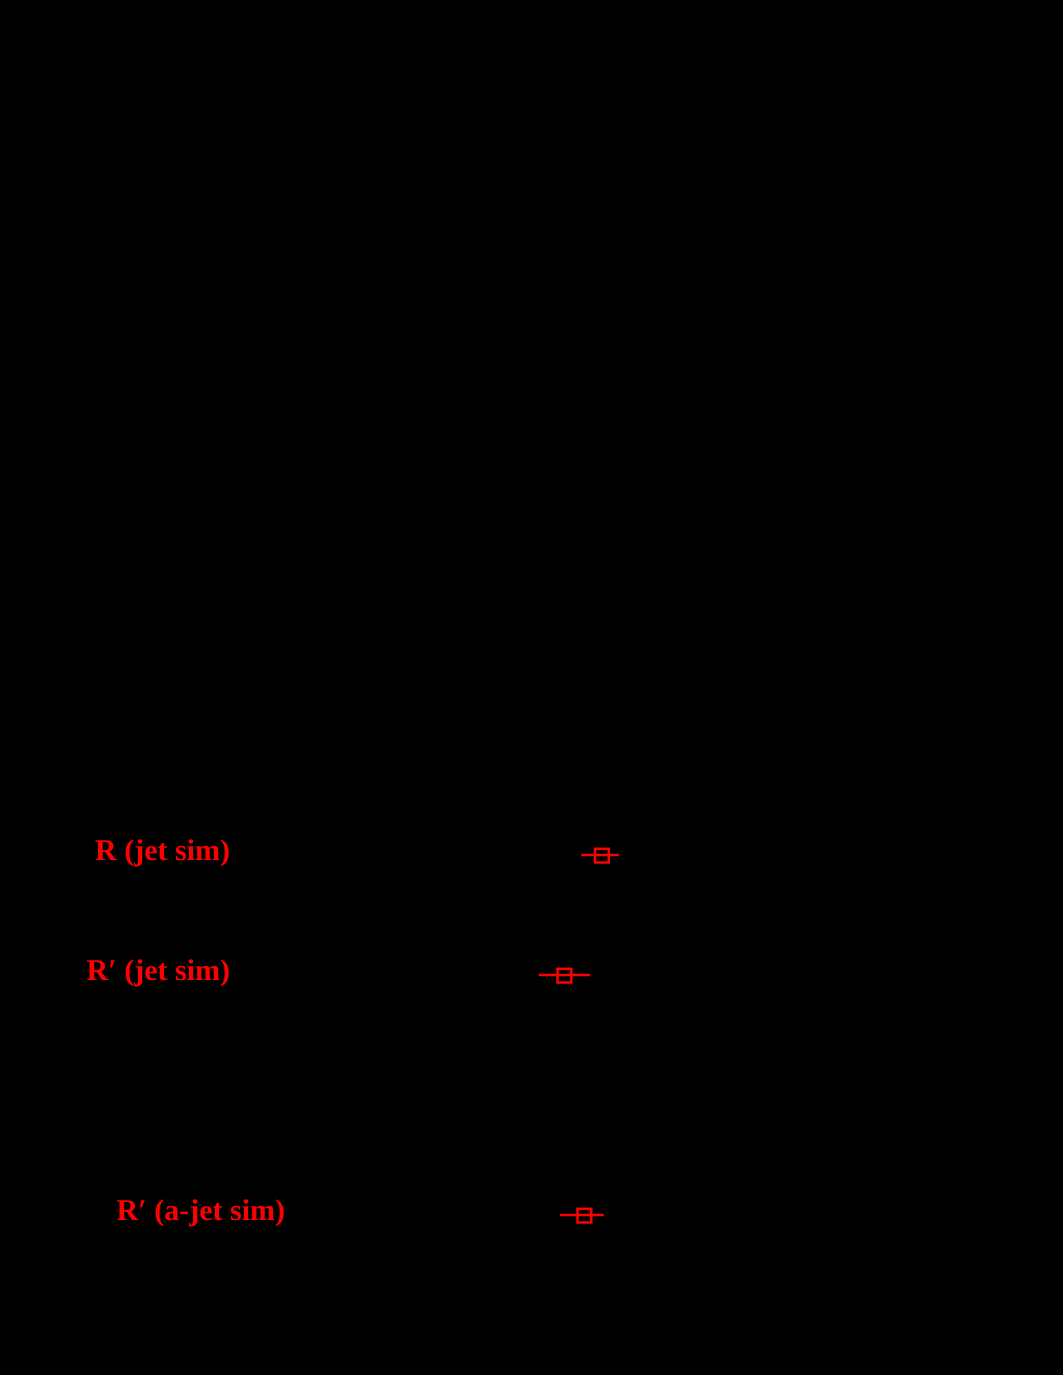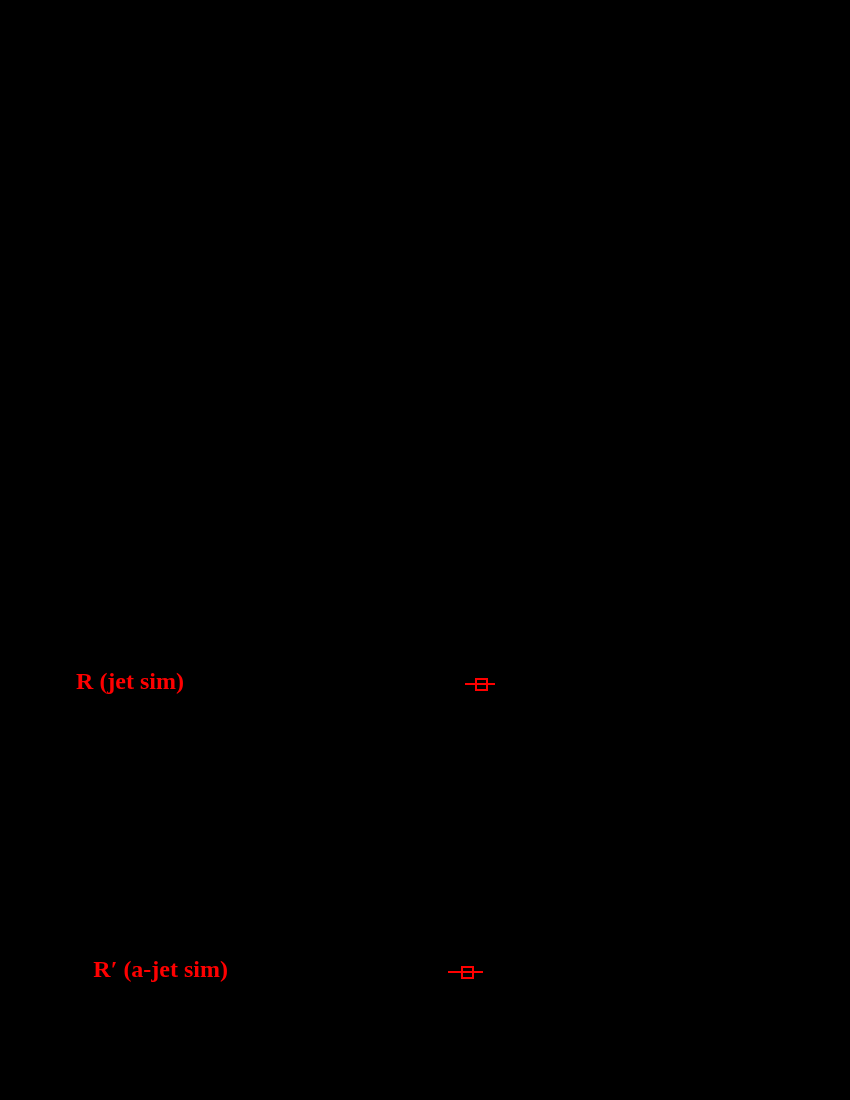--- a/index.html
+++ b/index.html
@@ -73,20 +73,27 @@
 <div class="canvas">
 
   <div class="row r1">
     <span class="series-label">R (jet sim)</span>
     <span class="marker">
       <span class="errbar"></span>
       <span class="square"></span>
     </span>
   </div>
 
+  <div class="row r2">
+    <span class="series-label">R′ (jet sim)</span>
+    <span class="marker">
+      <span class="errbar"></span>
+      <span class="square"></span>
+    </span>
+  </div>
 
 
   <div class="row r4">
     <span class="series-label">R′ (a-jet sim)</span>
     <span class="marker">
       <span class="errbar"></span>
       <span class="square"></span>
     </span>
   </div>
 

